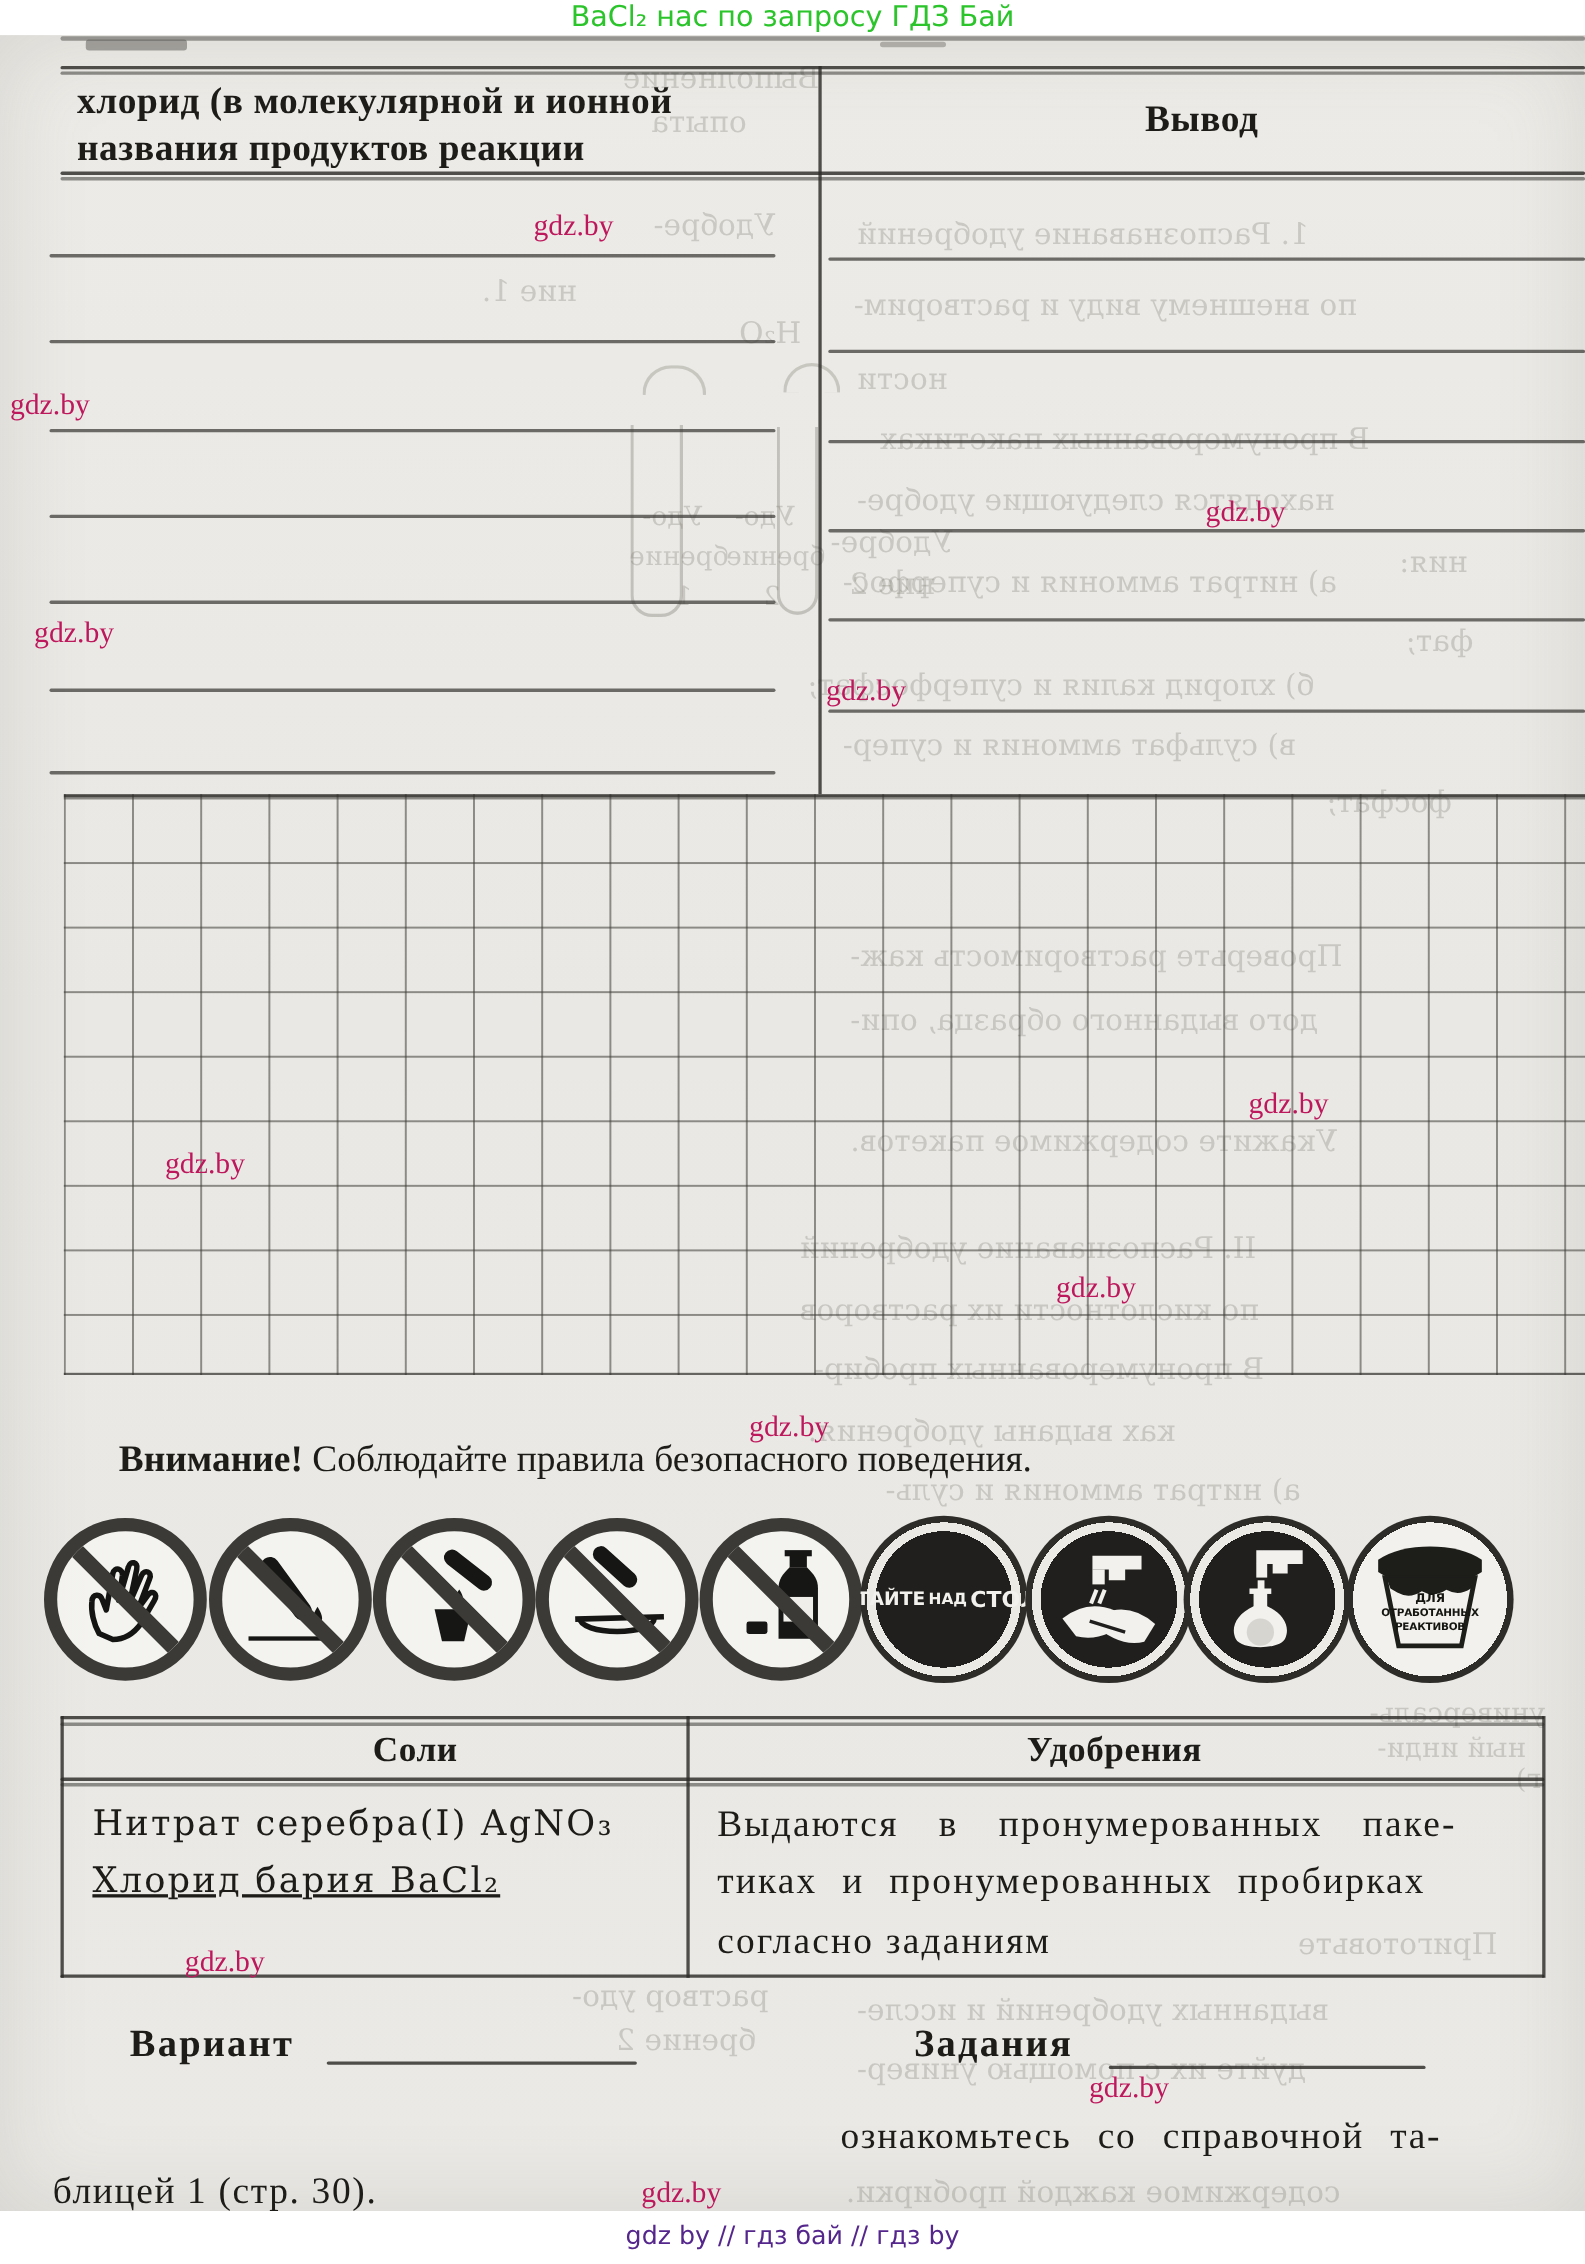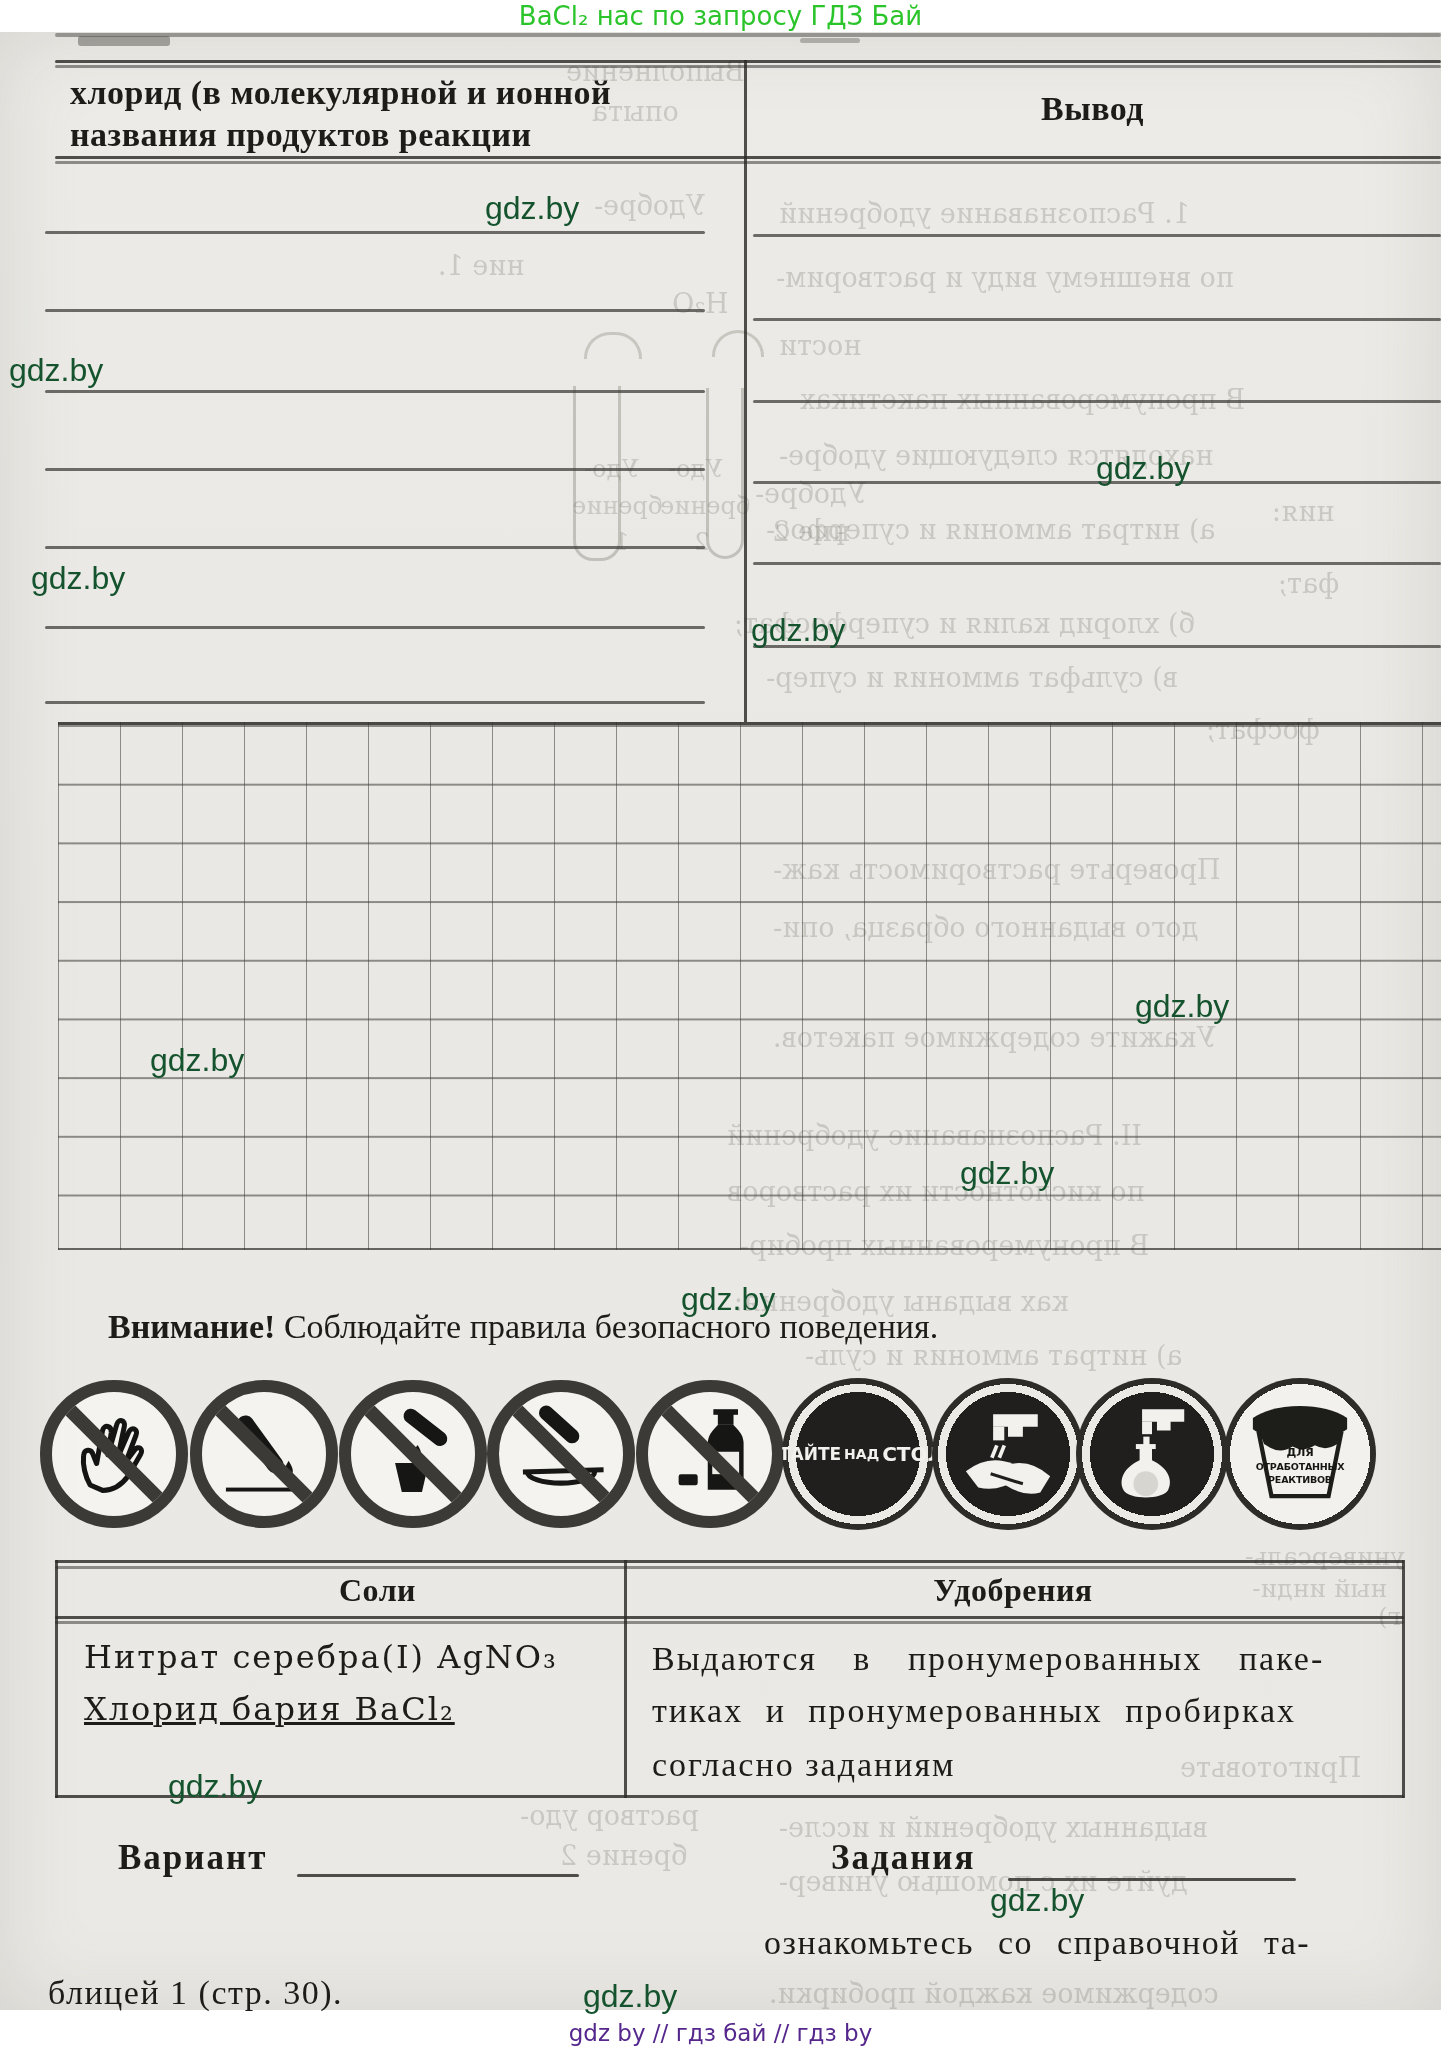--- a/index.html
+++ b/index.html
@@ -24,21 +24,21 @@
   .grid{position:absolute;left:58px;top:722px;width:1383px;height:528px;z-index:2;
         border-top:3px solid rgba(45,44,40,.85);border-bottom:2px solid rgba(45,44,40,.7);
         background-image:linear-gradient(to right,rgba(62,61,55,.55) 1.5px,transparent 1.5px),
                          linear-gradient(to bottom,rgba(62,61,55,.55) 1.5px,transparent 1.5px);
         background-size:62px 100%,100% 58.7px;box-sizing:border-box;}
   
   .t{position:absolute;white-space:nowrap;z-index:4;}
   .bold{font-weight:bold;}
   .hdr{font-size:34px;font-weight:bold;letter-spacing:.5px;}
   .body-t{font-size:34px;letter-spacing:2px;}
-  .wm{position:absolute;z-index:5;font-family:Liberation Sans, sans-serif;font-size:32px;color:#14532d;white-space:nowrap;}
+  .wm{position:absolute;z-index:5;font-family:Liberation Serif, serif;font-size:27px;color:#be185d;white-space:nowrap;}
   
   .bleed{position:absolute;transform:scaleX(-1);color:#7d7c72;opacity:.30;z-index:1;
          font-family:"DejaVu Serif",serif;font-size:27px;white-space:nowrap;}
   .tube{position:absolute;border:3px solid rgba(128,127,117,.38);border-top:none;
         border-radius:0 0 20px 20px;z-index:1;}
   .arc{position:absolute;border:3px solid rgba(128,127,117,.33);border-bottom:none;
        border-radius:26px 26px 0 0;z-index:1;}
   .smudge{position:absolute;background:#4a4843;z-index:2;border-radius:3px;}
   
   .sign{position:absolute;top:1380px;width:148px;height:148px;border-radius:50%;overflow:hidden;

